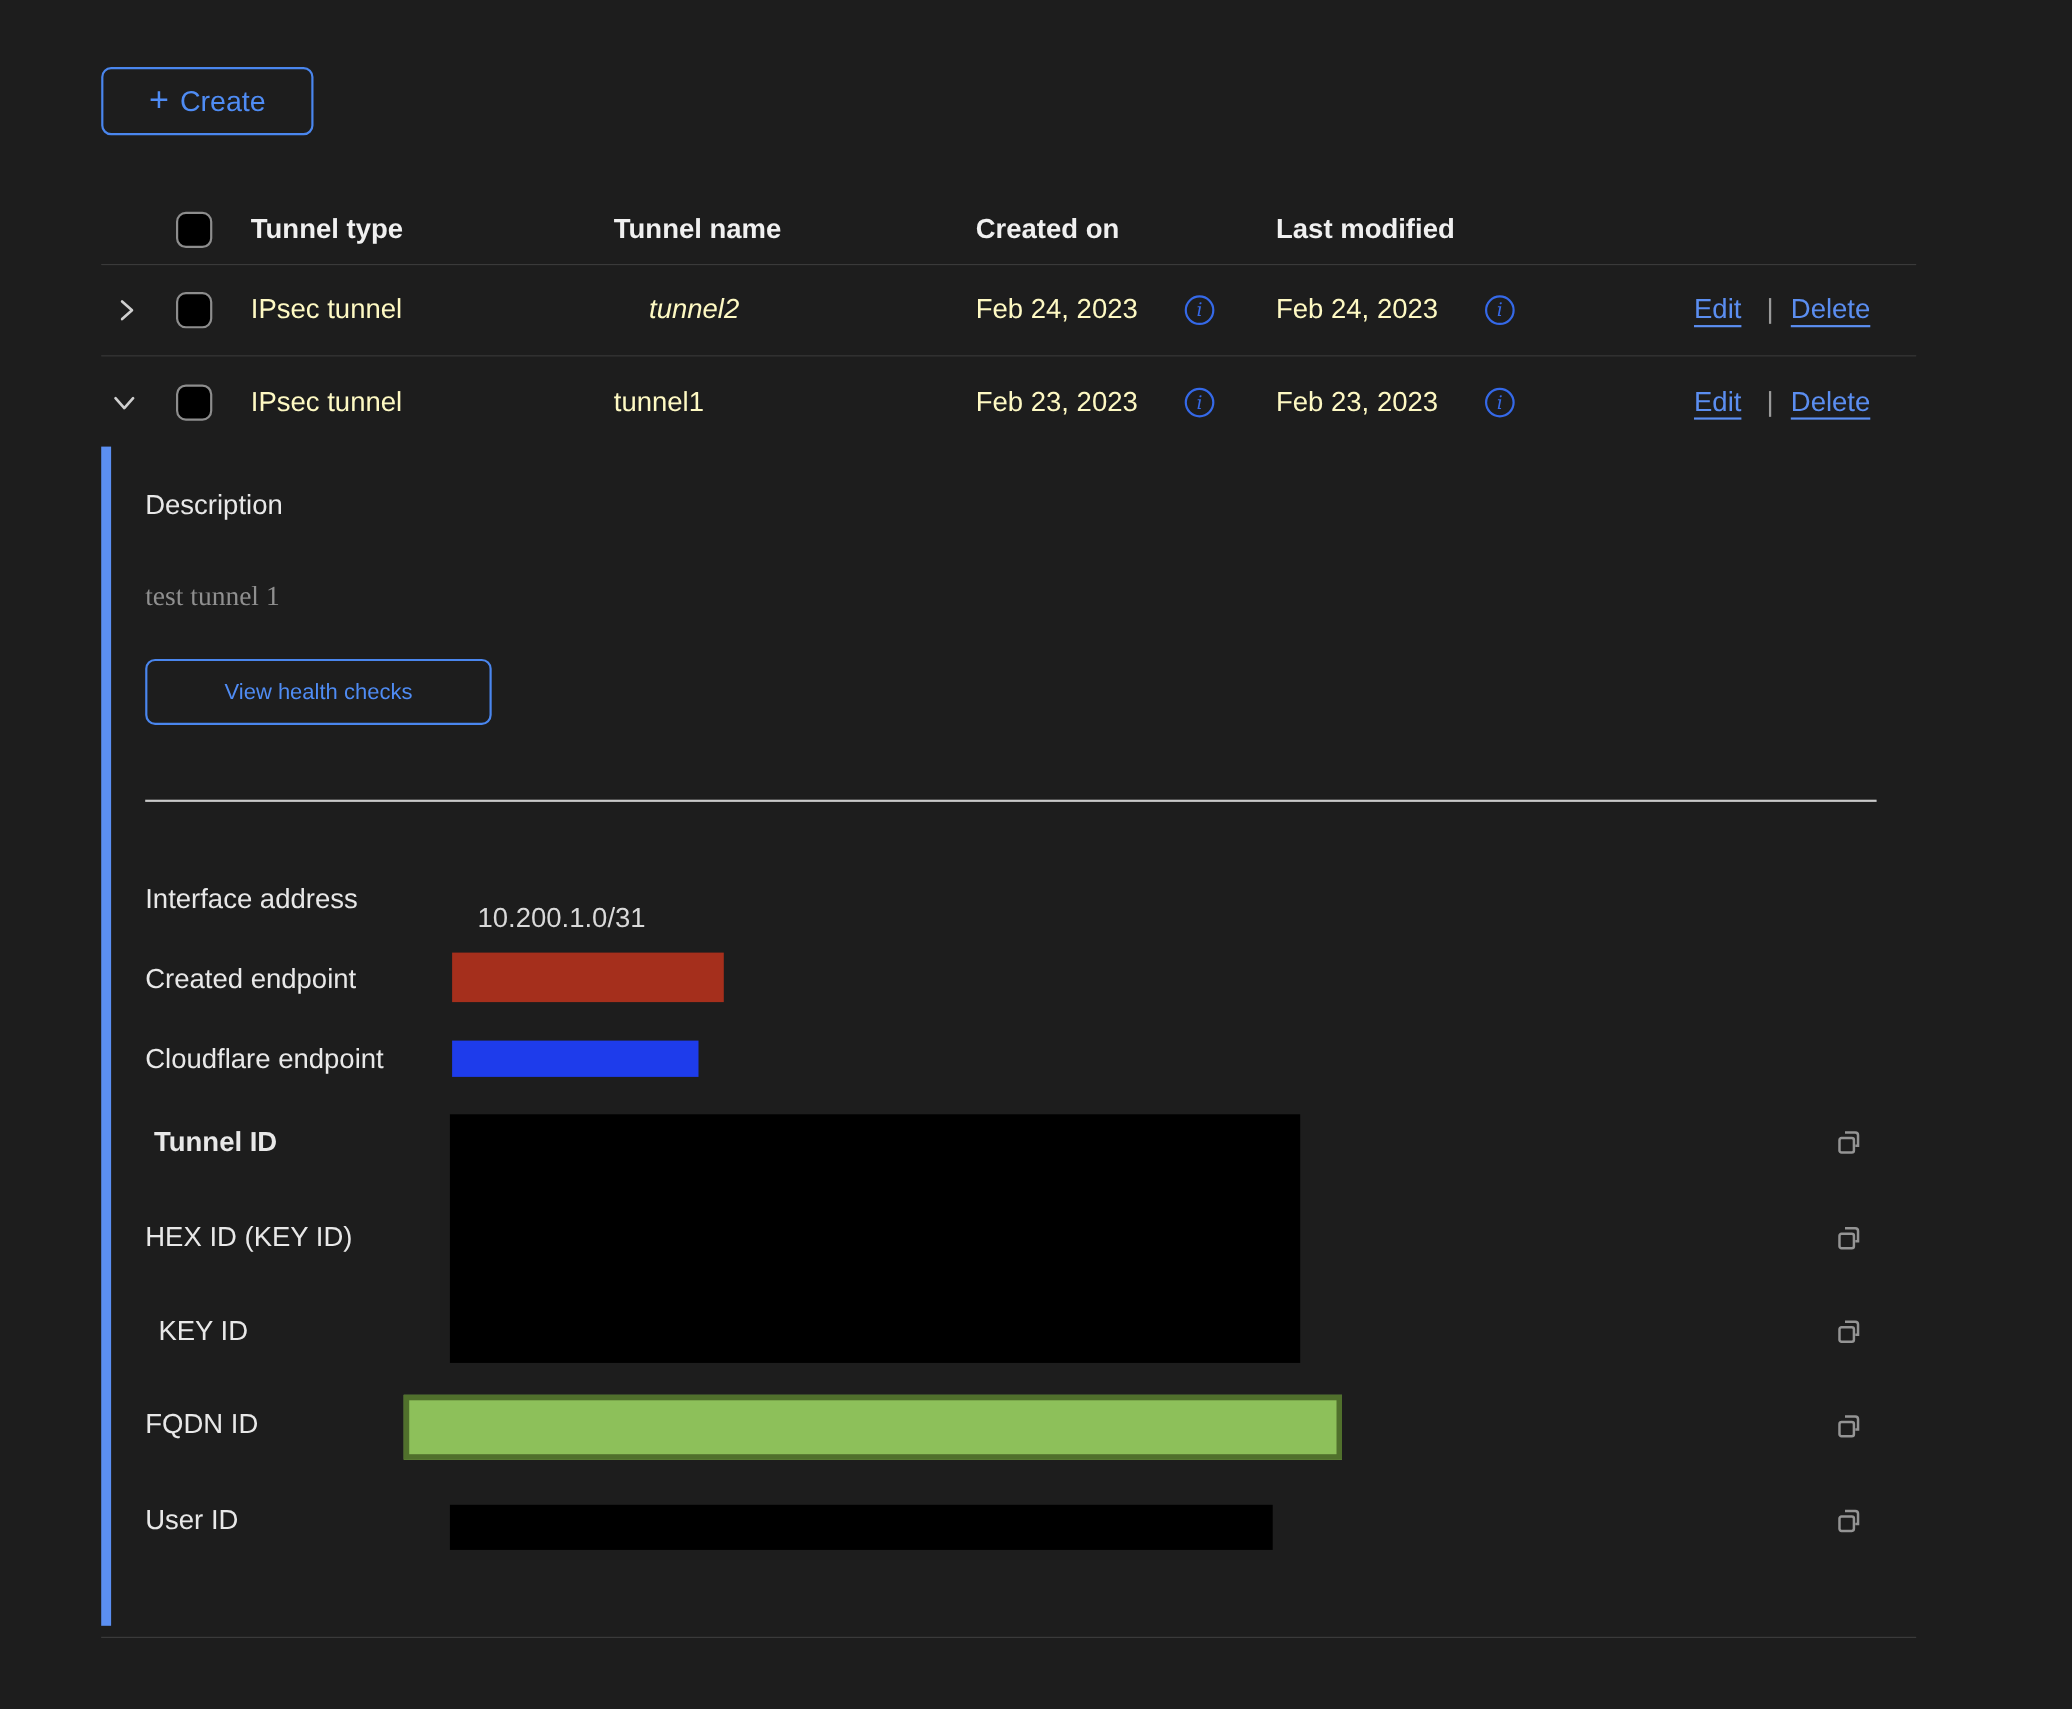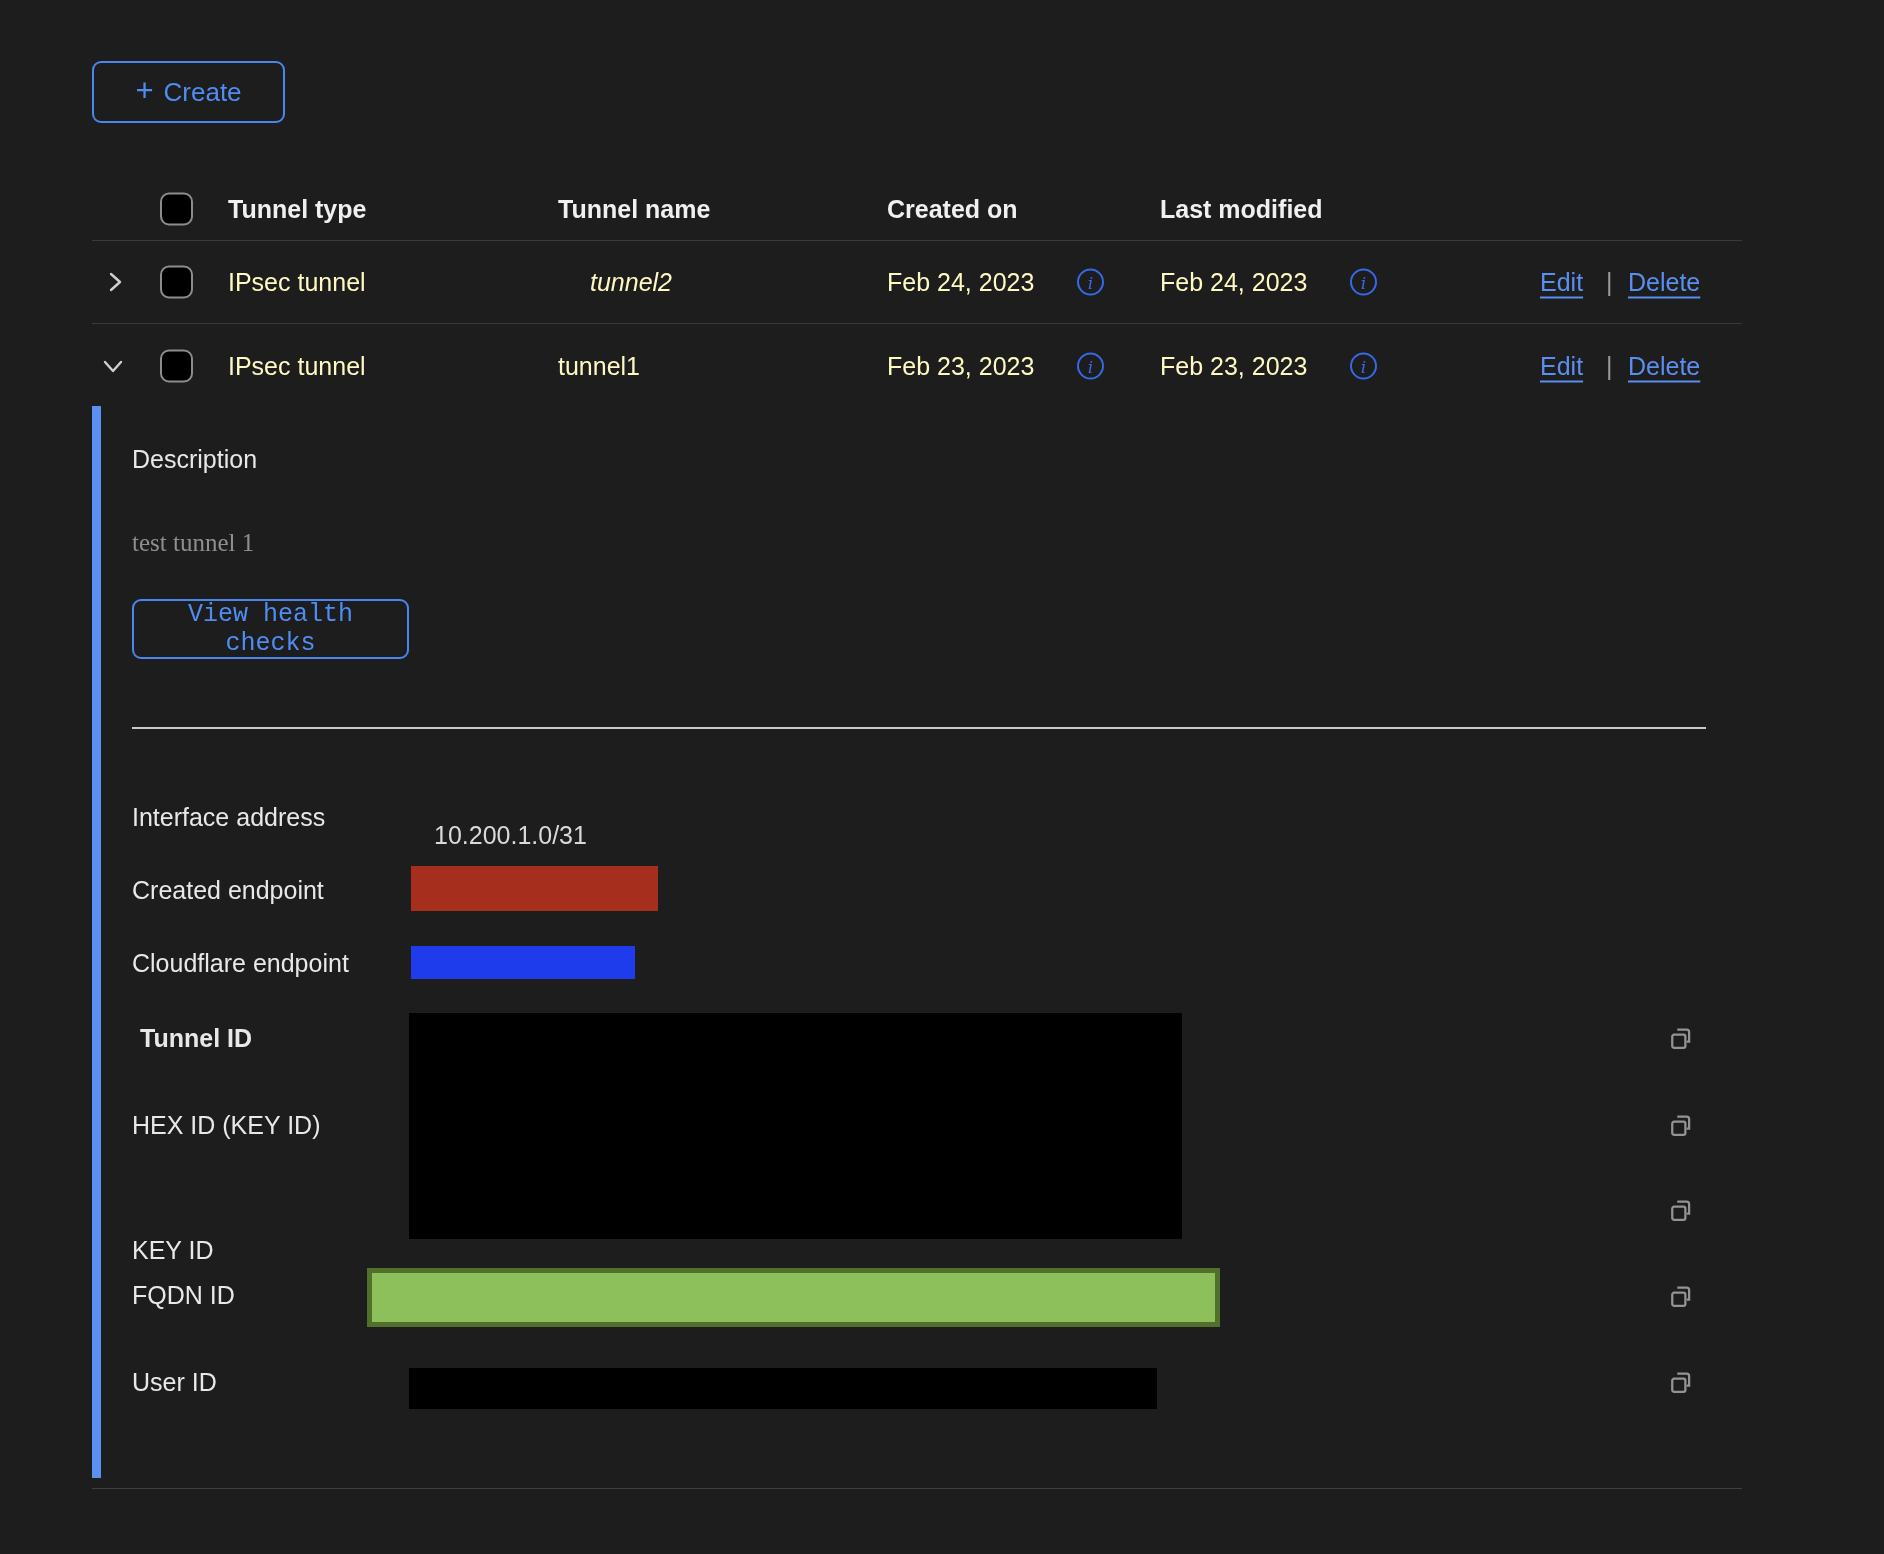--- a/index.html
+++ b/index.html
@@ -87,38 +87,38 @@
     <a class="link" style="left:1540px;">Edit</a>
     <div class="linksep" style="left:1606px;">|</div>
     <a class="link" style="left:1628px;">Delete</a>
   </div>
 
   <div class="bar" style="left: 92px; top: 406px; width: 9px; height: 1072px; background-color: rgb(91, 143, 242);"></div>
 
   <div class="lbl" style="left:132px;top:444px;">Description</div>
   <div class="lbl gray" style="left:132px;top:528px;font-family:Liberation Serif, serif;">test tunnel 1</div>
 
-  <button class="btn" style="left:132px;top:599px;width:277px;height:60px;font-size:25px;font-family:Liberation Mono, monospace;">
+  <button class="btn" style="left:132px;top:599px;width:315px;height:60px;font-size:20px;">
     <span>View health checks</span>
   </button>
 
   <div class="divider" style="left:132px;top:727px;width:1574px;height:2px;background:#c9c9c9;"></div>
 
   <div class="lbl" style="left:132px;top:802px;">Interface address</div>
   <div class="lbl val" style="left:434px;top:802px;margin-top:18px;">10.200.1.0/31</div>
 
   <div class="lbl" style="left:132px;top:875px;">Created endpoint</div>
   <div class="redact" style="left: 411px; top: 866px; width: 247px; height: 45px; background-color: rgb(165, 47, 28);"></div>
 
   <div class="lbl" style="left:132px;top:948px;">Cloudflare endpoint</div>
   <div class="redact" style="left: 411px; top: 946px; width: 224px; height: 33px; background-color: rgb(30, 60, 235);"></div>
 
   <div class="lbl" style="left:140px;top:1023px;font-weight:bold;">Tunnel ID</div>
   <div class="lbl" style="left:132px;top:1110px;">HEX ID (KEY ID)</div>
-  <div class="lbl" style="left:132px;top:1195px;margin-top:40px;">KEY ID</div>
+  <div class="lbl" style="left:144px;top:1195px;">KEY ID</div>
   <div class="redact" style="left: 409px; top: 1013px; width: 773px; height: 226px; background-color: rgb(0, 0, 0);"></div>
 
   <div class="lbl" style="left:132px;top:1280px;">FQDN ID</div>
   <div class="redact" style="left: 367px; top: 1268px; width: 853px; height: 59px; border: 5px solid rgb(80, 112, 44); background-color: rgb(141, 192, 90);"></div>
 
   <div class="lbl" style="left:132px;top:1367px;">User ID</div>
   <div class="redact" style="left: 409px; top: 1368px; width: 748px; height: 41px; background-color: rgb(0, 0, 0);"></div>
 
   <svg class="copyicon" style="left:1666px;top:1024px;" viewBox="0 0 24 24">
     <path d="M9 4.5 H16.5 A2 2 0 0 1 18.5 6.5 V14 H16.5" fill="none" stroke="#949494" stroke-width="1.8"></path>

